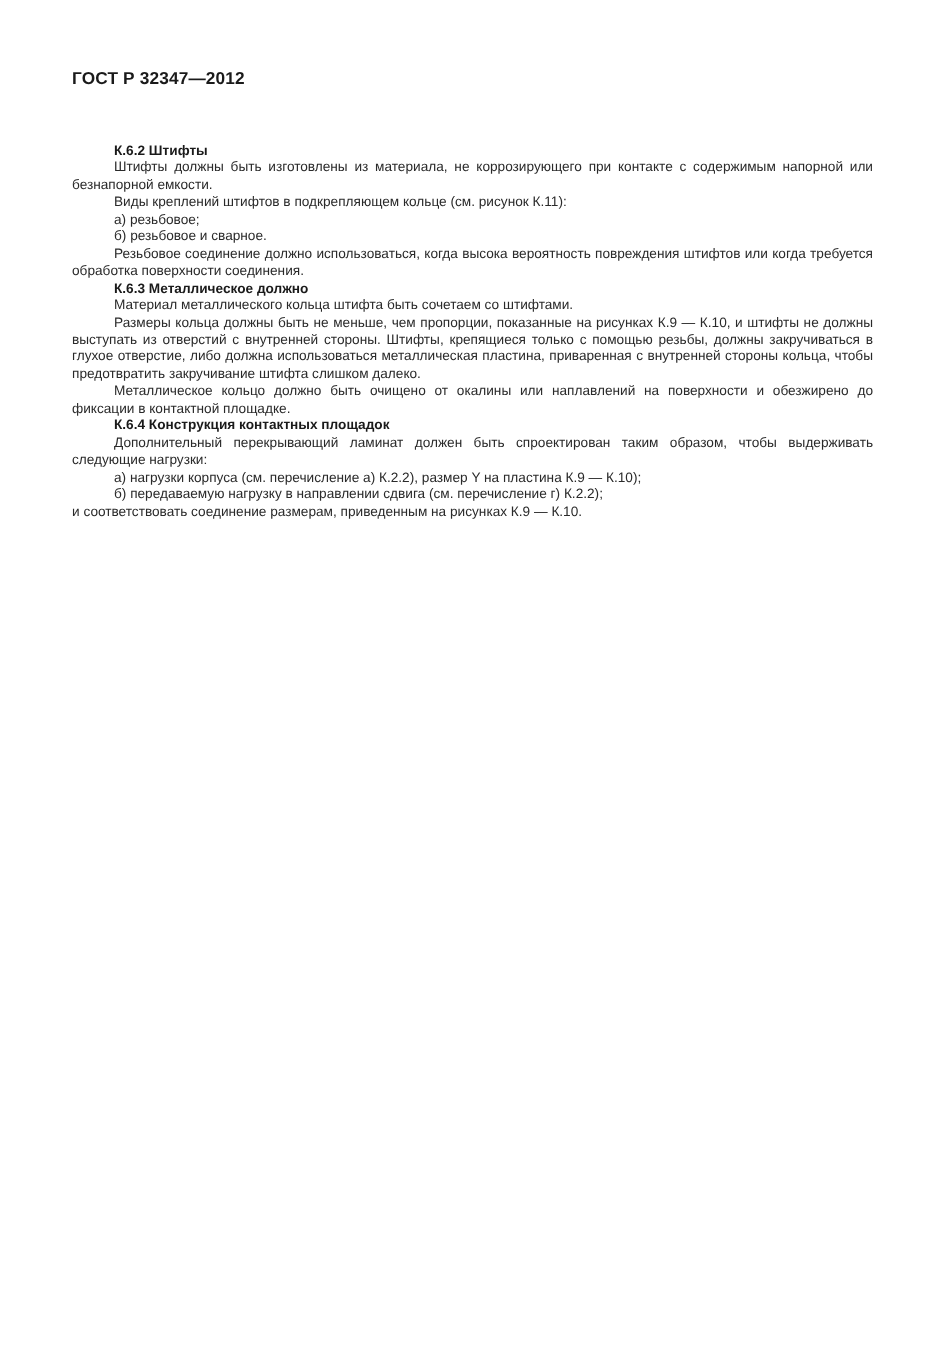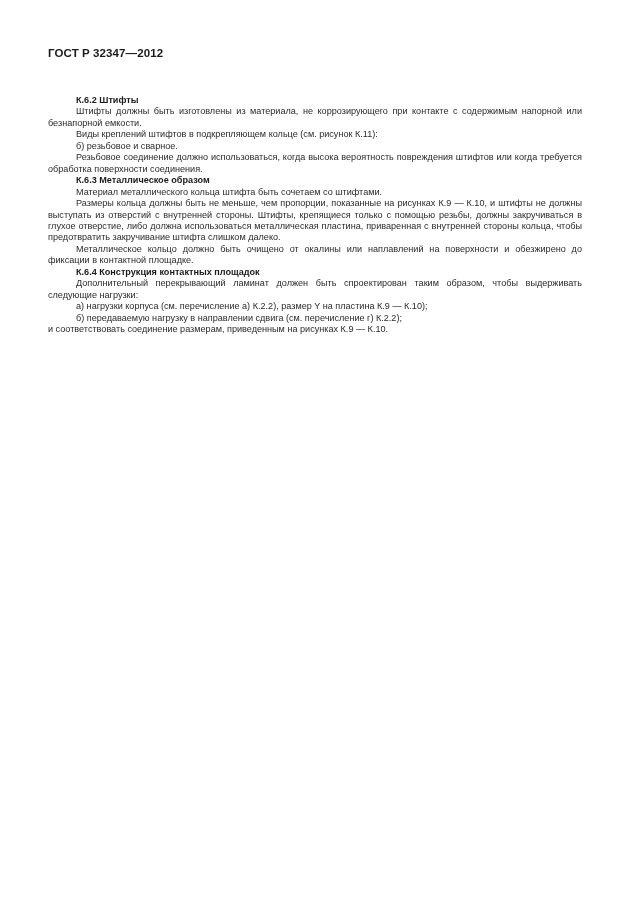--- a/index.html
+++ b/index.html
@@ -16,24 +16,25 @@
 </head>
 <body>
 
 <div class="header">ГОСТ Р 32347—2012</div>
 
 <div class="content">
 
   <p class="p h">К.6.2 Штифты</p>
   <p class="p ind">Штифты должны быть изготовлены из материала, не коррозирующего при контакте с содержимым напорной или безнапорной емкости.</p>
   <p class="p ind">Виды креплений штифтов в подкрепляющем кольце (см. рисунок К.11):</p>
+  <p class="p li">а) резьбовое;</p>
   <p class="p li">б) резьбовое и сварное.</p>
   <p class="p ind">Резьбовое соединение должно использоваться, когда высока вероятность повреждения штифтов или когда требуется обработка поверхности соединения.</p>
 
-  <p class="p h">К.6.3 Металлическое образом</p>
+  <p class="p h">К.6.3 Металлическое должно</p>
   <p class="p ind">Материал металлического кольца штифта быть сочетаем со штифтами.</p>
   <p class="p ind">Размеры кольца должны быть не меньше, чем пропорции, показанные на рисунках К.9 — К.10, и штифты не должны выступать из отверстий с внутренней стороны. Штифты, крепящиеся только с помощью резьбы, должны закручиваться в глухое отверстие, либо должна использоваться металлическая пластина, приваренная с внутренней стороны кольца, чтобы предотвратить закручивание штифта слишком далеко.</p>
   <p class="p ind">Металлическое кольцо должно быть очищено от окалины или наплавлений на поверхности и обезжирено до фиксации в контактной площадке.</p>
 
   <p class="p h">К.6.4 Конструкция контактных площадок</p>
   <p class="p ind">Дополнительный перекрывающий ламинат должен быть спроектирован таким образом, чтобы выдерживать следующие нагрузки:</p>
   <p class="p li">а) нагрузки корпуса (см. перечисление а) К.2.2), размер Y на пластина К.9 — К.10);</p>
   <p class="p li">б) передаваемую нагрузку в направлении сдвига (см. перечисление г) К.2.2);</p>
   <p class="p">и соответствовать соединение размерам, приведенным на рисунках К.9 — К.10.</p>
 </div>

